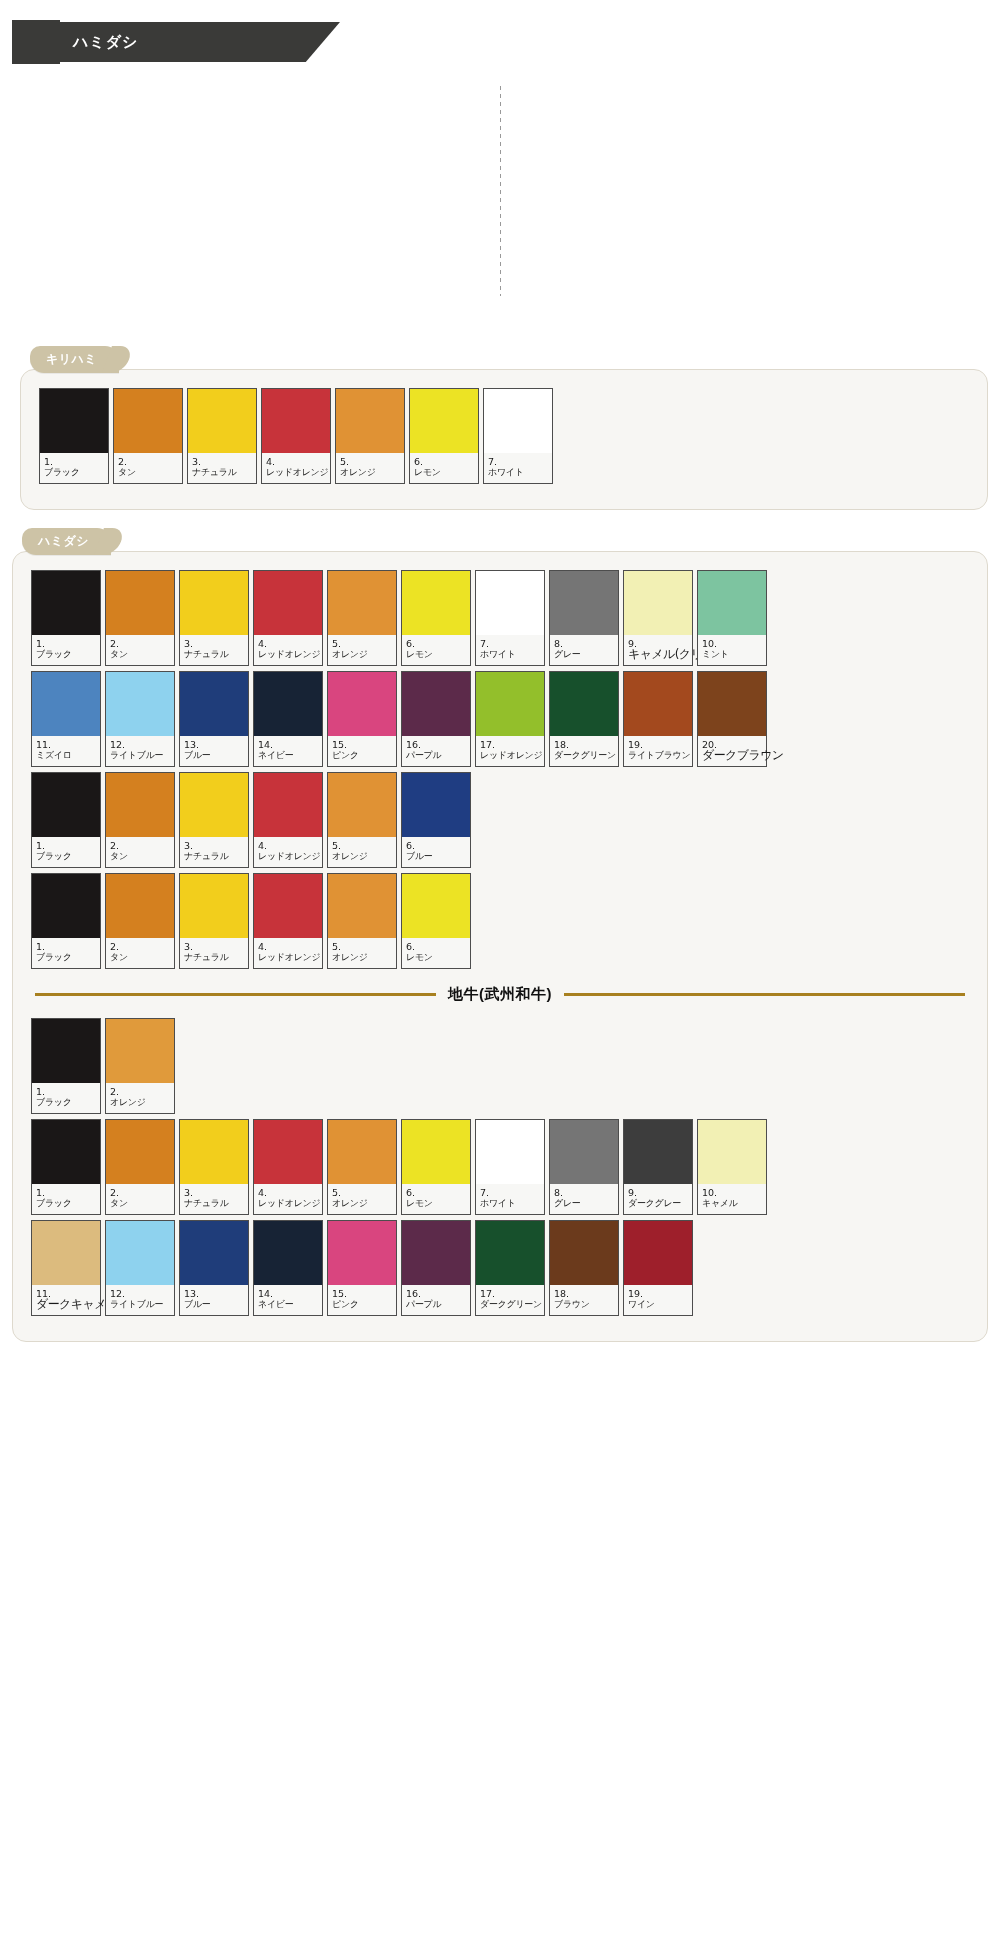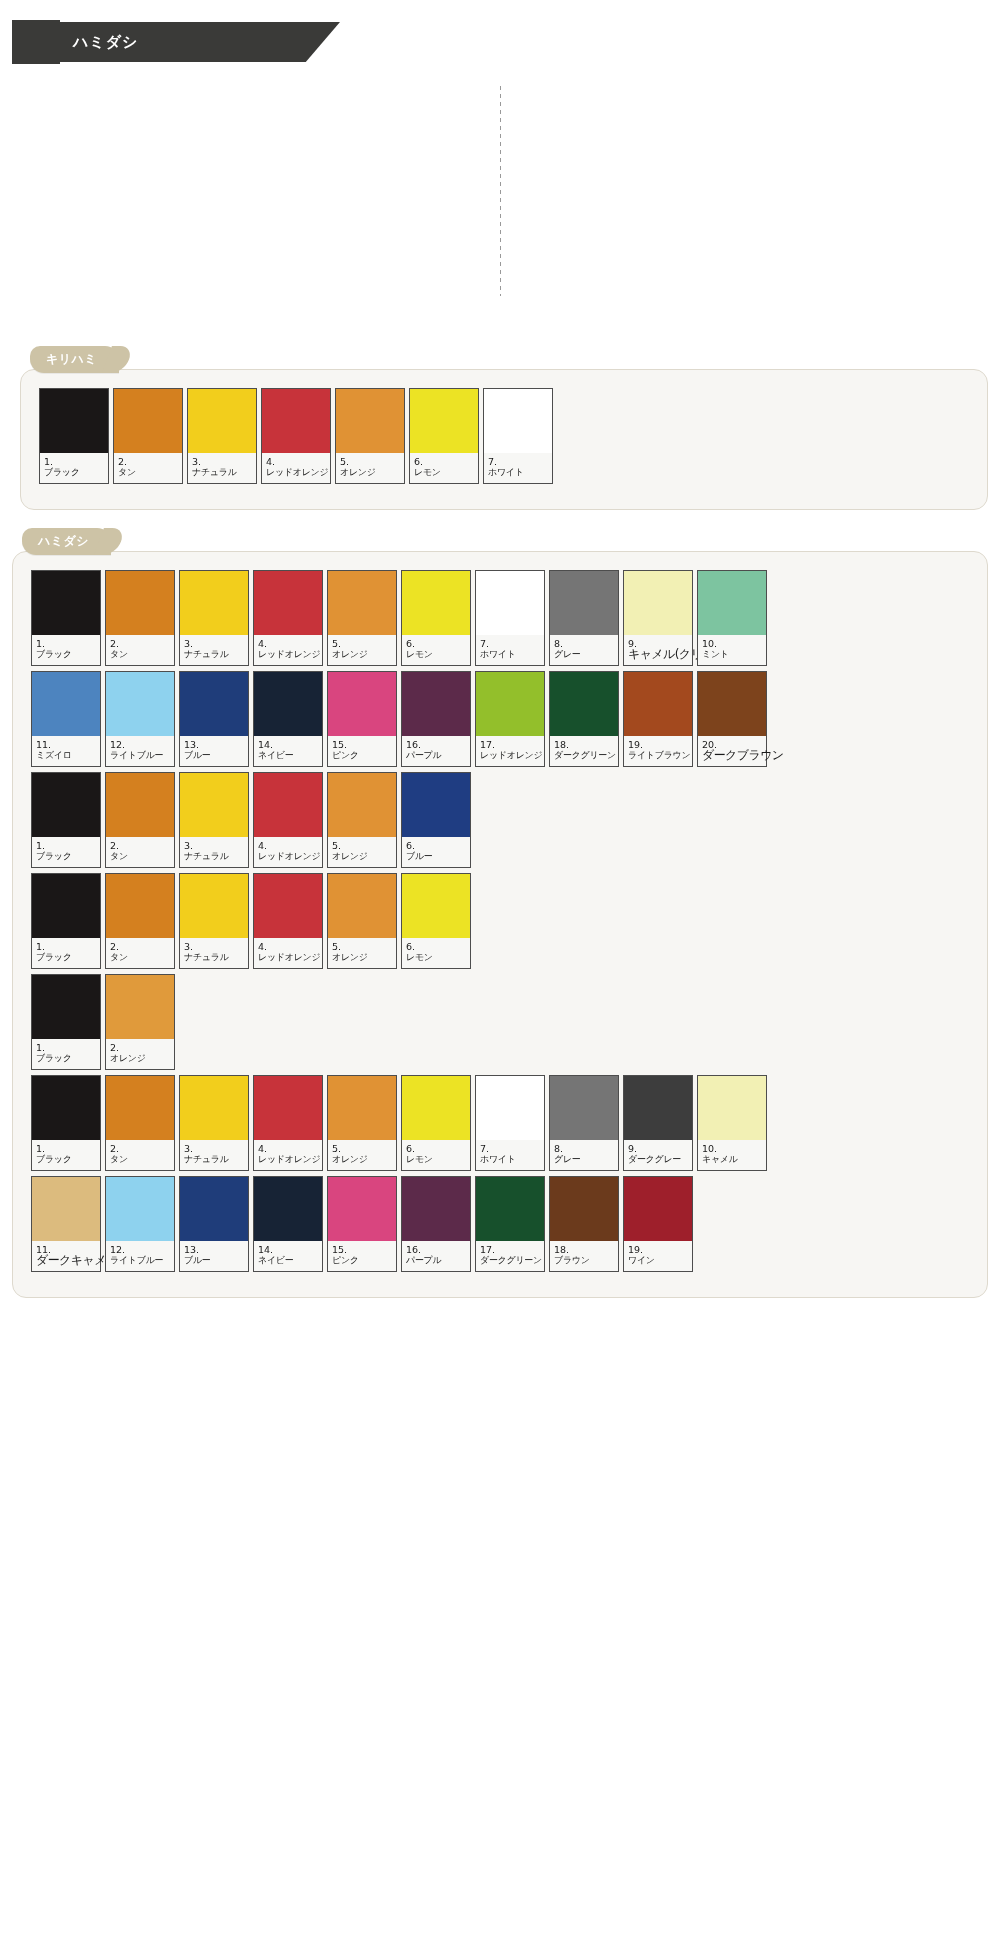--- a/index.html
+++ b/index.html
@@ -439,20 +439,25 @@
             </div>
           </div>
           <div class="swatch">
             <div class="swatch-chip" style="background: rgb(236, 227, 36);"></div>
             <div class="swatch-label">
               <span class="swatch-num">6.</span>
               <span class="swatch-name">レモン</span>
             </div>
           </div>
         </div>
+        <div class="sub-head">
+          <span class="rule left"></span>
+          <span class="txt">地牛(武州和牛)</span>
+          <span class="rule right"></span>
+        </div>
         <div class="swatch-row">
           <div class="swatch">
             <div class="swatch-chip" style="background: rgb(26, 23, 23);"></div>
             <div class="swatch-label">
               <span class="swatch-num">1.</span>
               <span class="swatch-name">ブラック</span>
             </div>
           </div>
           <div class="swatch">
             <div class="swatch-chip" style="background: rgb(224, 154, 59);"></div>

